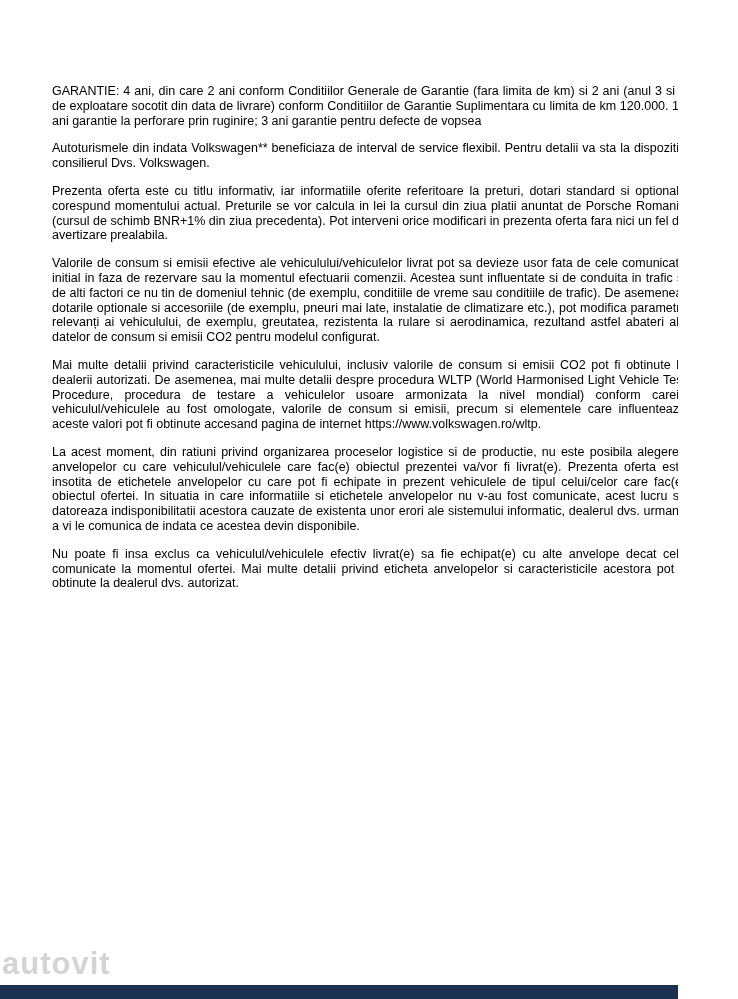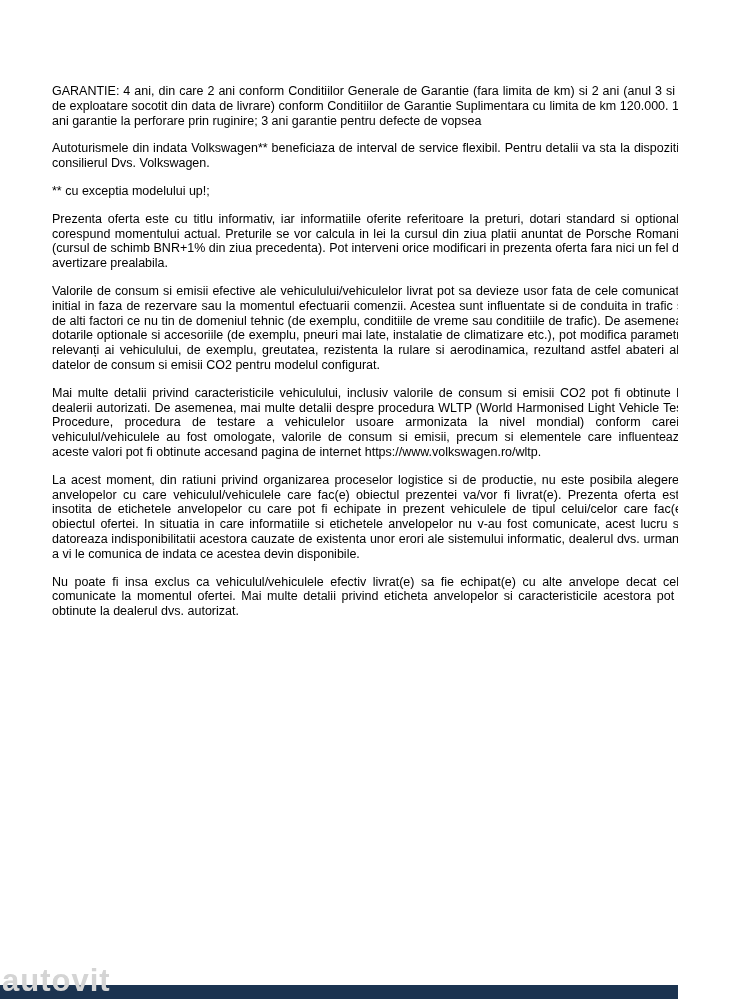--- a/index.html
+++ b/index.html
@@ -26,21 +26,21 @@
   }
   .para { margin: 0 0 13px 0; }
   .para .sub { display: block; }
   a.doc-link {
     color: var(--link-color, #1550c8);
     text-decoration: underline;
     overflow-wrap: anywhere;
   }
   .watermark {
     position: absolute;
-    left: 2px; bottom: 0px;
+    left: 2px; bottom: 17px;
     font-size: 31px;
     font-weight: bold;
     letter-spacing: 1px;
     color: var(--watermark-color, #d4d4d4);
     z-index: 2;
     user-select: none;
   }
   .footer-bar {
     position: absolute;
     left: 0; bottom: 0;
@@ -53,21 +53,20 @@
 <body>
 
 <div class="page">
 
   <div class="content">
 
     <p class="para">GARANTIE: 4 ani, din care 2 ani conform Conditiilor Generale de Garantie (fara limita de km) si 2 ani (anul 3 si 4 de exploatare socotit din data de livrare) conform Conditiilor de Garantie Suplimentara cu limita de km 120.000. 12 ani garantie la perforare prin ruginire; 3 ani garantie pentru defecte de vopsea</p>
 
     <p class="para">Autoturismele din indata Volkswagen** beneficiaza de interval de service flexibil. Pentru detalii va sta la dispozitie consilierul Dvs. Volkswagen.</p>
 
-    <p class="para">** cu exceptia modelului up!;</p>
 
     <p class="para">
     </p>
 
     <p class="para">Prezenta oferta este cu titlu informativ, iar informatiile oferite referitoare la preturi, dotari standard si optionale corespund momentului actual. Preturile se vor calcula in lei la cursul din ziua platii anuntat de Porsche Romania (cursul de schimb BNR+1% din ziua precedenta). Pot interveni orice modificari in prezenta oferta fara nici un fel de avertizare prealabila.</p>
 
     <p class="para">Valorile de consum si emisii efective ale vehiculului/vehiculelor livrat pot sa devieze usor fata de cele comunicate initial in faza de rezervare sau la momentul efectuarii comenzii. Acestea sunt influentate si de conduita in trafic si de alti factori ce nu tin de domeniul tehnic (de exemplu, conditiile de vreme sau conditiile de trafic). De asemenea, dotarile optionale si accesoriile (de exemplu, pneuri mai late, instalatie de climatizare etc.), pot modifica parametrii relevanți ai vehiculului, de exemplu, greutatea, rezistenta la rulare si aerodinamica, rezultand astfel abateri ale datelor de consum si emisii CO2 pentru modelul configurat.</p>
 
     <p class="para">Mai multe detalii privind caracteristicile vehiculului, inclusiv valorile de consum si emisii CO2 pot fi obtinute la dealerii autorizati. De asemenea, mai multe detalii despre procedura WLTP (World Harmonised Light Vehicle Test Procedure, procedura de testare a vehiculelor usoare armonizata la nivel mondial) conform careia vehiculul/vehiculele au fost omologate, valorile de consum si emisii, precum si elementele care influenteaza aceste valori pot fi obtinute accesand pagina de internet https://www.volkswagen.ro/wltp.</p>
 

